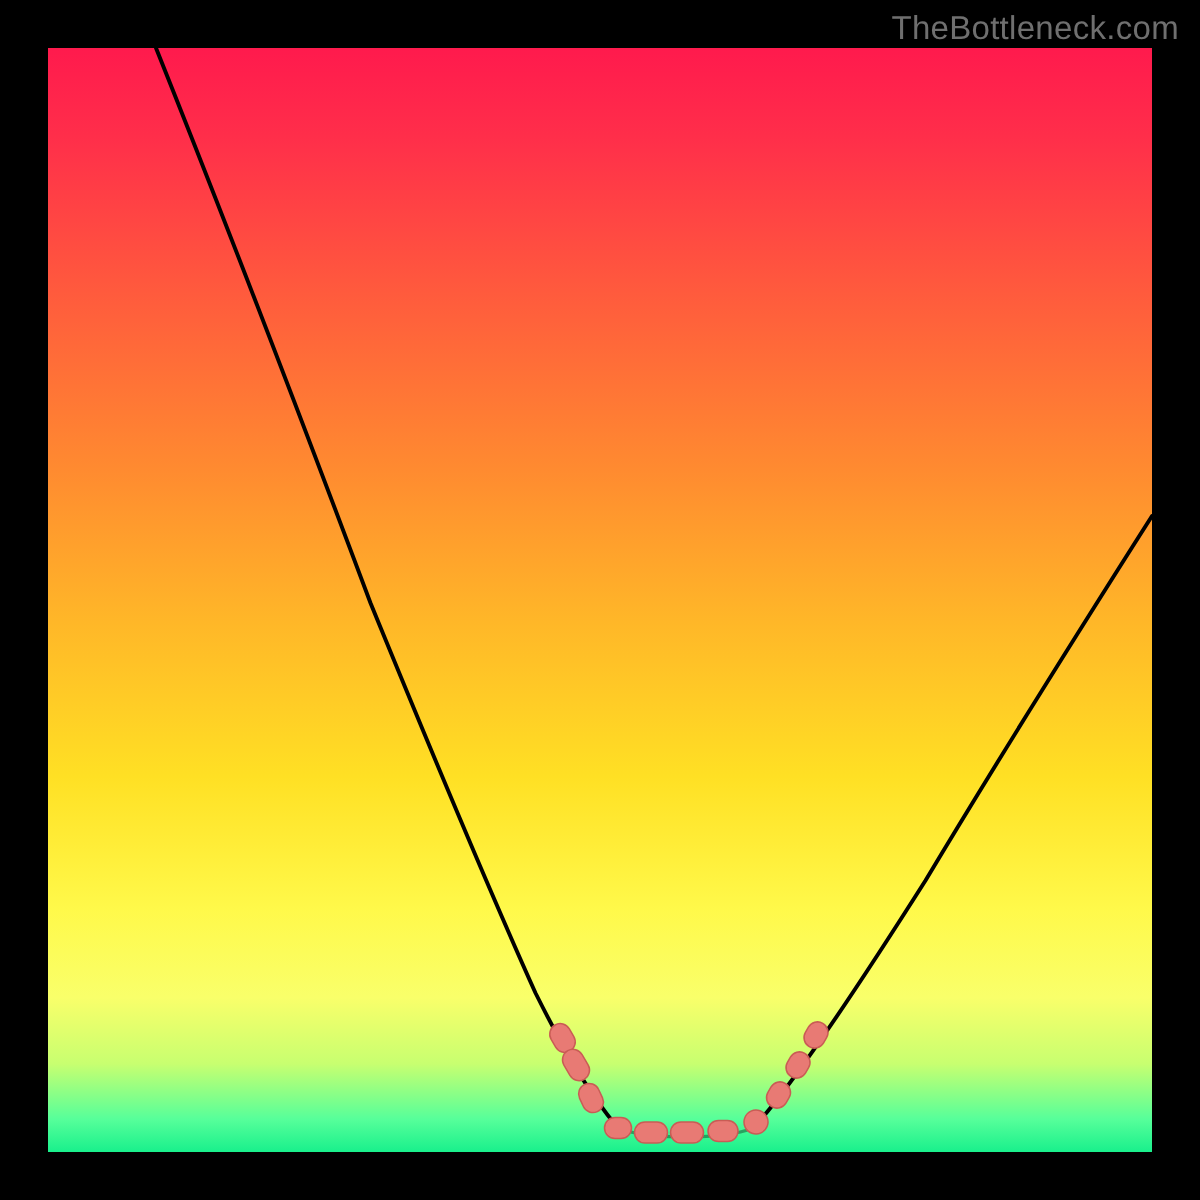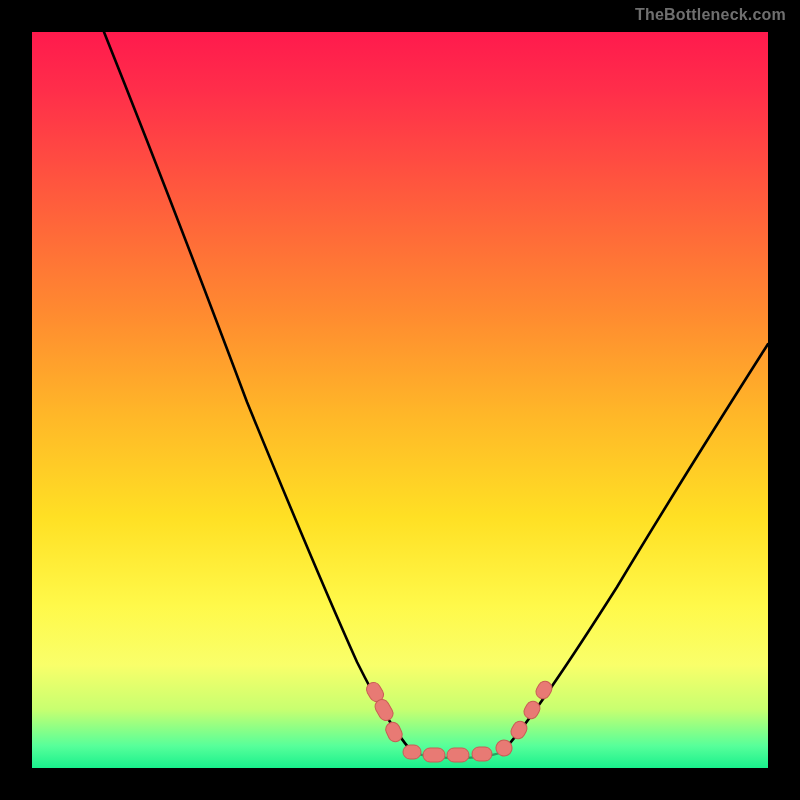--- a/index.html
+++ b/index.html
@@ -37,22 +37,22 @@
       #c8ff70 92%,
       #57ff9a 97%,
       #19f08c 100%
     );
   }
   .watermark {
     position: absolute;
     top: 6px;
     right: 14px;
     color: #6f6f6f;
-    font-size: 16px;
-    font-weight: 700;
+    font-size: 22px;
+    font-weight: 400;
     letter-spacing: 0.2px;
     user-select: none;
   }
   svg.curve {
     position: absolute;
     left: 0;
     top: 0;
     width: 736px;
     height: 736px;
     overflow: visible;

